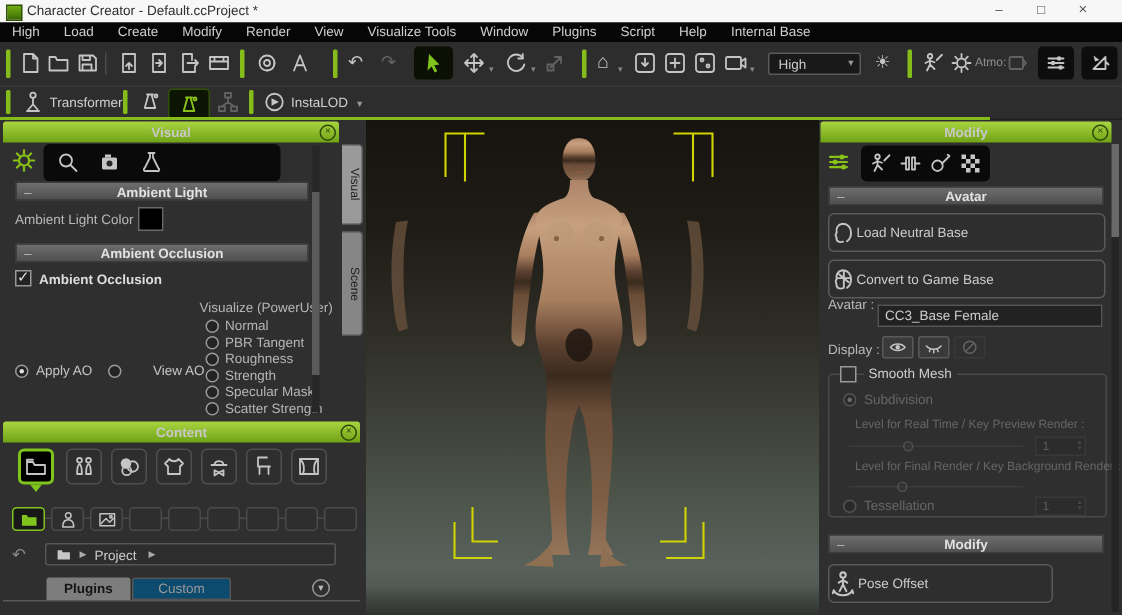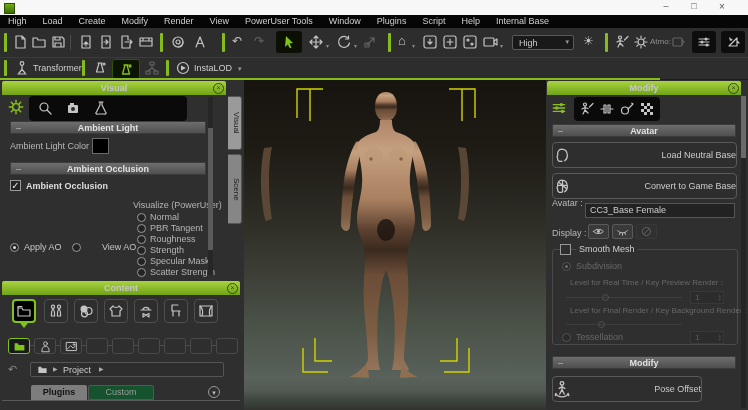--- a/index.html
+++ b/index.html
@@ -9,21 +9,21 @@
   .menubar{background:#060606;display:flex;align-items:center}
   .menubar span{padding:0 8px;color:#cfcfcf;line-height:13px}
   .tb{background:#2d2d2d}
   .gsep{width:3px;background:#85bb1a;border-radius:1px}
   .tsep{width:1px;background:#4c4c4c}
   .ghdr{background:linear-gradient(#a9d440,#6fa315);color:#15280
   0;font-weight:bold;text-align:center;line-height:14px;border-radius:2px 2px 0 0}
   .sechdr{background:linear-gradient(#6e6e6e,#4f4f4f);color:#e2e2e2;font-weight:bold;text-align:center;line-height:13px;border:1px solid #3b3b3b;box-sizing:border-box}
   .pclose{width:9px;height:9px;border:1px solid #2f4a0a;border-radius:50%;line-height:8px;font-size:7px;color:#2f4a0a;text-align:center;font-weight:normal}
   .ibox{background:#0a0a0a;border-radius:4px}
-  .btn{background:#2e2e2e;border:1px solid #5a5a5a;border-radius:4px;color:#cccccc;display:flex;align-items:center;justify-content:space-between;gap:16px;box-sizing:border-box}
+  .btn{background:#2e2e2e;border:1px solid #5a5a5a;border-radius:4px;color:#cccccc;display:flex;align-items:center;justify-content:flex-start;gap:1px;box-sizing:border-box}
   .chk{width:11px;height:11px;border:1px solid #9a9a9a;background:#232323;color:#e0e0e0;font-size:10px;line-height:10px;text-align:center;box-sizing:border-box}
   .rad{width:9px;height:9px;border:1px solid #9a9a9a;border-radius:50%;background:#232323;box-sizing:border-box}
   .rad.on::after{content:"";display:block;width:3px;height:3px;margin:2px;border-radius:50%;background:#e0e0e0}
   .dim{opacity:.35}
   .field{background:#222222;border:1px solid #555555;color:#cccccc;line-height:13px;padding:0 4px;box-sizing:border-box}
   .vtab{writing-mode:vertical-rl;text-align:center;color:#1d1d1d;font-size:8px;background:#8f8f8f;border:1px solid #555;border-left:none;border-radius:0 3px 3px 0;box-sizing:border-box}
   .slot{border:1px solid #4a4a4a;border-radius:3px;background:#2e2e2e;box-sizing:border-box;display:flex;align-items:center;justify-content:center}
   .cicon{width:24px;height:24px;border:1px solid #4f4f4f;border-radius:4px;background:#2e2e2e;box-sizing:border-box;display:flex;align-items:center;justify-content:center}
   .cicon.act{background:#000;border:2px solid #7ec41c}
   .s{stroke:#c5c5c5;fill:none;stroke-width:1.2;stroke-linecap:round;stroke-linejoin:round}
@@ -33,33 +33,34 @@
   .sld{background:#555;height:1px}
   .sldh{width:7px;height:7px;border:1px solid #888;border-radius:50%;background:#3a3a3a;box-sizing:border-box}
   .spin{width:34px;height:13px;border:1px solid #4a4a4a;background:#282828;box-sizing:border-box;color:#aaa;font-size:8px;line-height:11px;padding-left:4px;position:relative}
   .spin i{position:absolute;right:2px;font-style:normal;font-size:5px;color:#777;line-height:5px}
 </style>
 </head>
 <body>
 
 <div class="a titlebar" style="left:0;top:0;width:748px;height:15px">
   <span class="a" style="left:4px;top:3px;width:9px;height:9px;background:linear-gradient(#6fae12,#3d6b04);border:1px solid #2c4d02"></span>
+  <span class="a" style="left:18px;top:2px;font-size:9px;color:#2e2e2e">Character Creator - Default.ccProject *</span>
   <span class="a" style="left:656px;top:1px;width:20px;text-align:center;color:#555">–</span>
   <span class="a" style="left:684px;top:1px;width:20px;text-align:center;color:#555">□</span>
   <span class="a" style="left:712px;top:1px;width:20px;text-align:center;color:#555;font-size:10px">×</span>
 </div>
 
 <div class="a menubar" style="left:0;top:15px;width:748px;height:13px">
   <span>High</span>
   <span>Load</span>
   <span>Create</span>
   <span>Modify</span>
   <span>Render</span>
   <span>View</span>
-  <span>PowerUser Tools</span>
+  <span>Visualize Tools</span>
   <span>Window</span>
   <span>Plugins</span>
   <span>Script</span>
   <span>Help</span>
   <span>Internal Base</span>
 </div>
 
 <div class="a tb" style="left:0;top:28px;width:748px;height:29px">
   <span class="a gsep" style="left:4px;top:5px;height:19px"></span>
   <span class="a" style="left:12px;top:6px"><svg class="i" width="16" height="16">
@@ -337,21 +338,21 @@
 <span class="a glyph" style="left:8px;top:363px;font-size:11px;color:#8a8a8a">↶</span>
 <div class="a" style="left:30px;top:362px;width:194px;height:15px;border:1px solid #555;border-radius:2px;background:#2d2d2d;box-sizing:border-box">
   <span class="a" style="left:6px;top:1px"><svg width="11" height="11" viewBox="0 0 16 16">
         <path d="M2,4 h4 l1,2 h7 v7 h-12 z" fill="#c5c5c5"></path>
       </svg></span>
   <span class="a" style="left:22px;top:2px;font-size:6px;color:#aaa">▶</span>
   <span class="a" style="left:32px;top:1.5px;color:#ccc">Project</span>
   <span class="a" style="left:68px;top:2px;font-size:6px;color:#aaa">▶</span>
 </div>
 <div class="a" style="left:31px;top:385px;width:56px;height:15px;background:#7d7d7d;color:#141414;font-weight:bold;text-align:center;line-height:15px;border-radius:2px 2px 0 0">Plugins</div>
-<div class="a" style="left:88px;top:385px;width:66px;height:15px;background:#14532d;color:#9a9a9a;border:1px solid #555;box-sizing:border-box;text-align:center;line-height:13px;border-radius:2px 2px 0 0">Custom</div>
+<div class="a" style="left:88px;top:385px;width:66px;height:15px;background:#0c4a6e;color:#9a9a9a;border:1px solid #555;box-sizing:border-box;text-align:center;line-height:13px;border-radius:2px 2px 0 0">Custom</div>
 <div class="a" style="left:2px;top:400px;width:238px;height:1px;background:#5a5a5a"></div>
 <div class="a" style="left:208px;top:386px;width:12px;height:12px;border:1px solid #999;border-radius:50%;color:#bbb;font-size:7px;line-height:11px;text-align:center;box-sizing:border-box">▾</div>
 
 <div class="a viewport" style="left:244px;top:80px;width:302px;height:330px">
   <svg width="302" height="330" viewBox="0 0 302 330">
     <defs>
       <linearGradient id="sk" x1="0" y1="0" x2="0" y2="1">
         <stop offset="0" stop-color="#ad8468"></stop>
           <stop offset="0.12" stop-color="#c6a07f"></stop>
         <stop offset="0.32" stop-color="#a87f5f"></stop>

